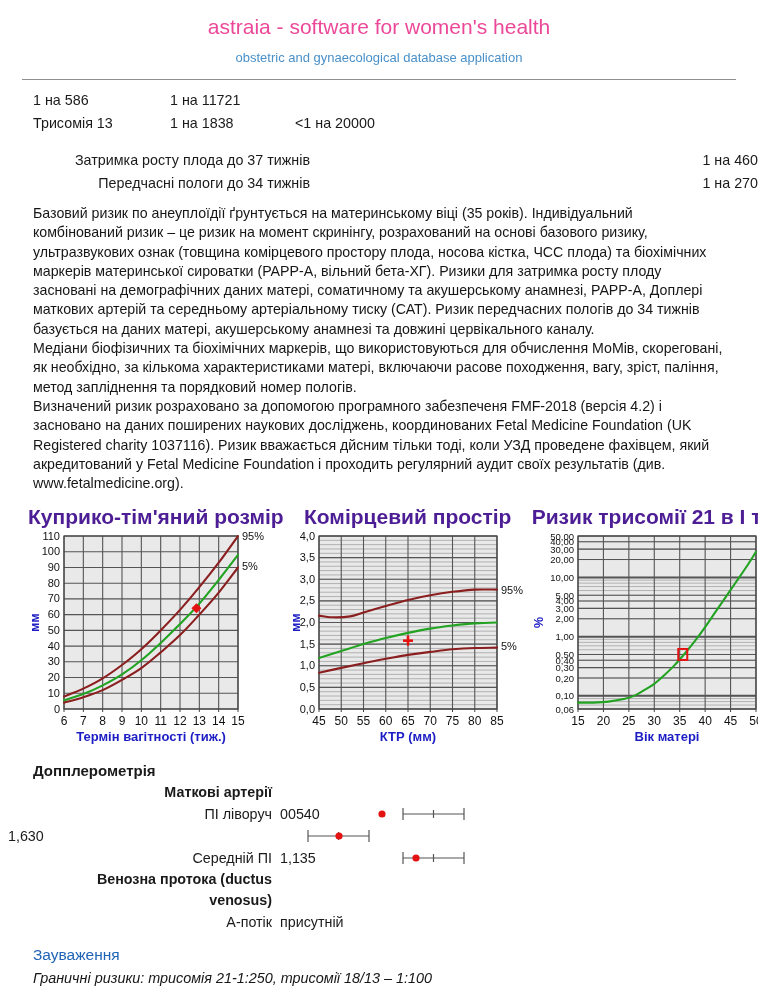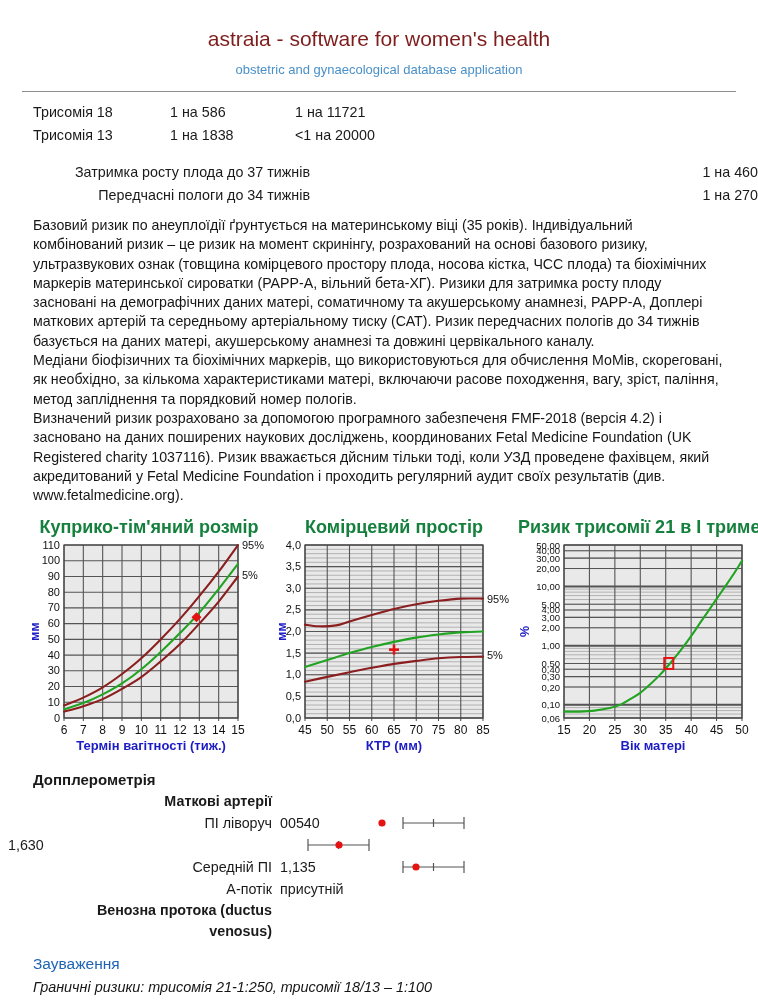--- a/index.html
+++ b/index.html
@@ -1,30 +1,30 @@
 <!DOCTYPE html>
 <html><head>
 <meta charset="utf-8">
 <style>
   html,body{margin:0;padding:0;background:#fff;}
   .page{width:758px;height:1000px;position:relative;background:#fff;overflow:hidden;
         font-family:"Liberation Sans",sans-serif;color:#1a1a1a;}
   header{text-align:center;padding-top:15px;}
-  .app-title{font-size:21px;color:#7f1d1d;margin-top:12px;}
+  .app-title{font-size:21px;color:#ec4899;}
   .app-subtitle{font-size:13px;color:#4a90c8;margin-top:11px;}
   hr.divider{border:none;border-top:1px solid #8f8f8f;margin:14px 22px 9px 22px;}
   .tbl{margin-left:33px;font-size:14.3px;}
   .tbl .trow{display:grid;line-height:23px;}
   .tbl-a .trow{grid-template-columns:137px 125px auto;}
   .tbl-b{margin-top:14px;}
   .tbl-b .trow{grid-template-columns:277px auto;text-align:right;}
   .paras{margin:9px 33px 0 33px;font-size:14.2px;line-height:19.3px;color:#161616;}
   .charts{display:flex;margin-left:28px;margin-top:12px;gap:5px;}
   .chart{position:relative;}
-  .chart-title{font-size:18px;font-weight:bold;color:#15803d;text-align:center;
+  .chart-title{font-size:21px;font-weight:bold;color:#4c1d95;text-align:center;
                margin-bottom:2px;white-space:nowrap;}
   svg text{font-family:"Liberation Sans",sans-serif;}
   .doppler{margin-top:10px;}
   .dop-heading{margin-left:33px;font-weight:bold;font-size:15px;line-height:20px;}
   .dop-row{display:grid;grid-template-columns:272px 95px auto;align-items:center;line-height:22px;font-size:14.3px;}
   .dop-label{text-align:right;}
   .dop-label.bold{font-weight:bold;}
   .dop-label.ductus{padding-left:67px;line-height:21px;}
   .dop-value{padding-left:8px;}
   .dop-ind{margin-left:8px;display:block;}
@@ -39,21 +39,20 @@
 
   <header>
     <div class="app-title">astraia - software for women's health</div>
     <div class="app-subtitle">obstetric and gynaecological database application</div>
   </header>
 
   <hr class="divider">
 
   <div class="tbl tbl-a">
     <div class="trow">
-      <div>Трисомія 18</div>
       <div>1 на 586</div>
       <div>1 на 11721</div>
     </div>
     <div class="trow">
       <div>Трисомія 13</div>
       <div>1 на 1838</div>
       <div>&lt;1 на 20000</div>
     </div>
   </div>
 
@@ -373,25 +372,25 @@
       <div class="dop-value">1,135</div>
       <svg class="dop-ind" width="95" height="18">
           <line x1="28" x2="89" y1="9" y2="9" stroke="#555" stroke-width="1.2"></line>
           <line x1="28" x2="28" y1="3" y2="15" stroke="#555" stroke-width="1.2"></line>
           <line x1="89" x2="89" y1="3" y2="15" stroke="#555" stroke-width="1.2"></line>
           <line x1="58.5" x2="58.5" y1="5" y2="13" stroke="#555" stroke-width="1.2"></line>
           <circle cx="41" cy="9" r="3.6" fill="#e51212"></circle>
         </svg>
     </div>
     <div class="dop-row">
+      <div class="dop-label bold ductus">Венозна протока (ductus venosus)</div>
+    </div>
+    <div class="dop-row">
       <div class="dop-label">А-потік</div>
       <div class="dop-value">присутній</div>
-    </div>
-    <div class="dop-row">
-      <div class="dop-label bold ductus">Венозна протока (ductus venosus)</div>
     </div>
   </div>
 
   <div class="remarks">
     <div class="remarks-heading">Зауваження</div>
     <div class="remarks-note">Граничні ризики: трисомія 21-1:250, трисомії 18/13 – 1:100</div>
 
   </div>
 
 </div>

